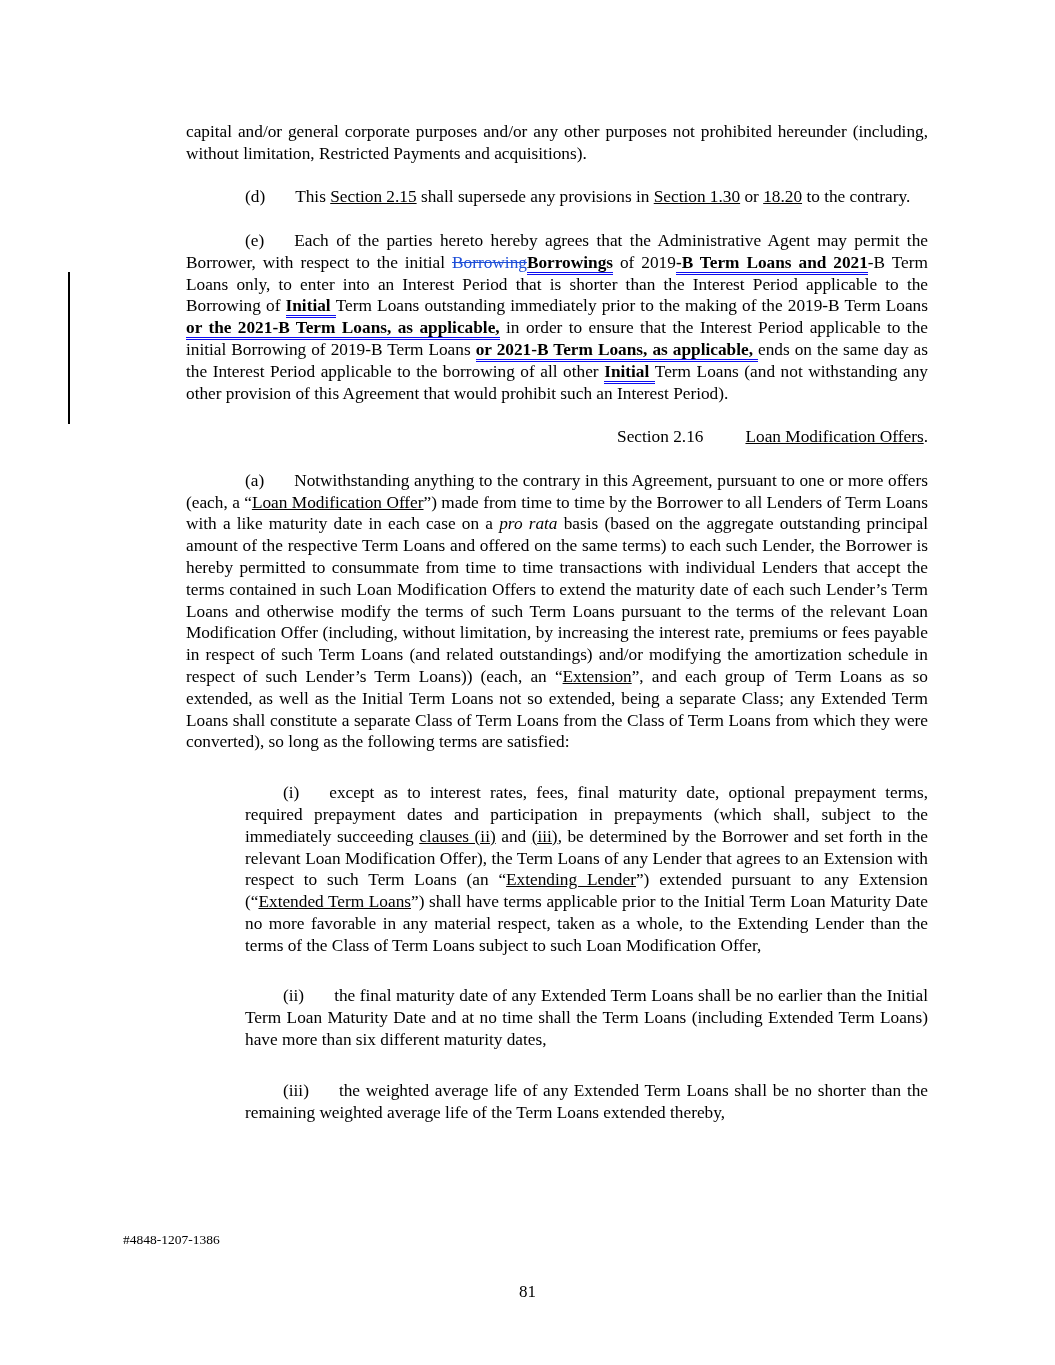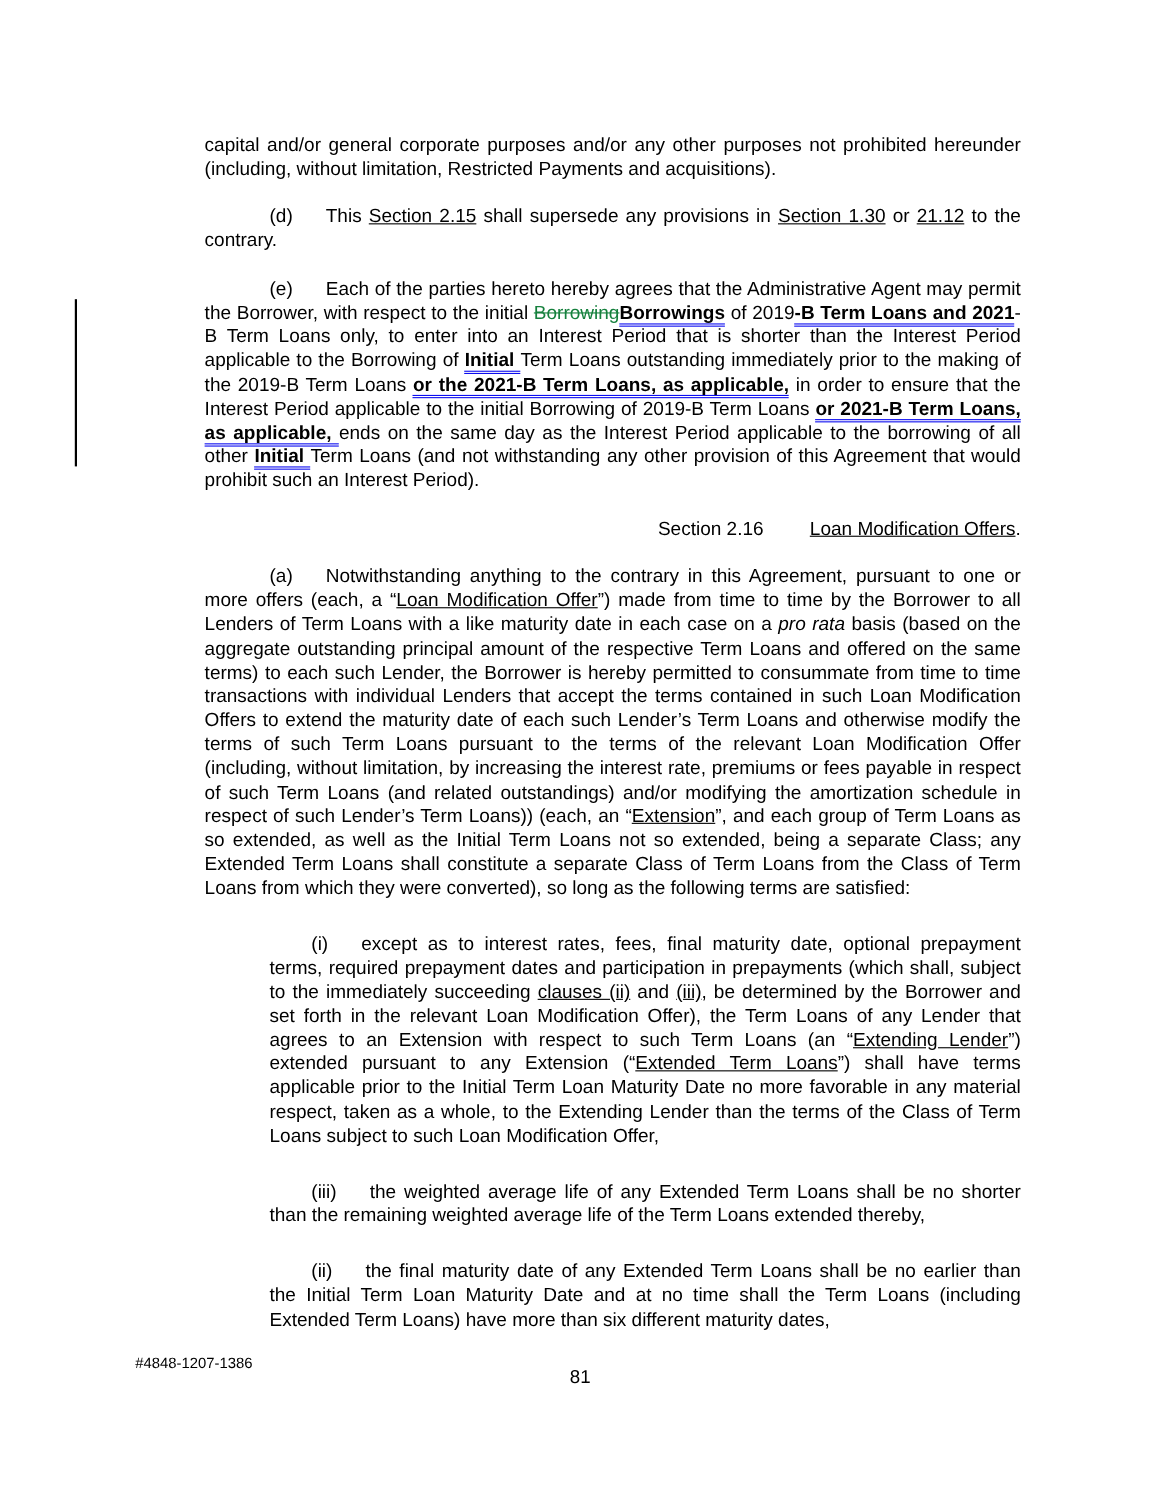--- a/index.html
+++ b/index.html
@@ -6,21 +6,21 @@
   html, body {
     margin: 0;
     padding: 0;
     background: #ffffff;
   }
   .page {
     position: relative;
     width: 1055px;
     height: 1365px;
     background: #ffffff;
-    font-family: Liberation Sans, sans-serif;
+    font-family: Liberation Serif, serif;
     font-size: 17.3px;
     line-height: 21.8px;
     color: #000000;
     overflow: hidden;
   }
   .content {
     position: absolute;
     left: 186px;
     top: 121px;
     width: 742px;
@@ -38,21 +38,21 @@
   .para.item {
     margin-left: 59px;
     text-indent: 38px;
     margin-top: 29px;
   }
   .tab { display: inline-block; width: 30px; }
   .heading .tab { width: 42px; }
   .u { text-decoration: underline; }
   .i { font-style: italic; }
   .del {
-    color: #15803d;
+    color: #1d4ed8;
     text-decoration: line-through;
   }
   .ins {
     color: #000000;
     font-weight: bold;
     border-bottom: 3px double #0d0df0;
   }
   .change-bar {
     position: absolute;
     left: 68px;
@@ -64,37 +64,37 @@
   .footer-docnum {
     position: absolute;
     left: 123px;
     top: 1232px;
     font-size: 13.5px;
     line-height: 15px;
   }
   .footer-page {
     position: absolute;
     left: 0;
-    top: 1242px;
+    top: 1282px;
     width: 1055px;
     text-align: center;
     font-size: 17px;
     line-height: 20px;
   }
 </style>
 </head>
 <body>
 
 <div class="page">
   <div class="change-bar"></div>
   <div class="content">
       <p class="para"><span>capital and/or general corporate purposes and/or any other purposes not prohibited hereunder (including, without limitation, Restricted Payments and acquisitions).</span></p>
-      <p class="para indent"><span>(d)</span><span class="tab"></span><span>This </span><span class="u">Section 2.15</span><span> shall supersede any provisions in </span><span class="u">Section 1.30</span><span> or </span><span class="u">21.12</span><span> to the contrary.</span></p>
+      <p class="para indent"><span>(d)</span><span class="tab"></span><span>This </span><span class="u">Section 2.15</span><span> shall supersede any provisions in </span><span class="u">Section 1.30</span><span> or </span><span class="u">18.20</span><span> to the contrary.</span></p>
       <p class="para indent"><span>(e)</span><span class="tab"></span><span>Each of the parties hereto hereby agrees that the Administrative Agent may permit the Borrower, with respect to the initial </span><span class="del">Borrowing</span><span class="ins">Borrowings</span><span> of 2019</span><span class="ins">-B Term Loans and 2021</span><span>-B Term Loans only, to enter into an Interest Period that is shorter than the Interest Period applicable to the Borrowing of </span><span class="ins">Initial </span><span>Term Loans outstanding immediately prior to the making of the 2019-B Term Loans </span><span class="ins">or the 2021-B Term Loans, as applicable,</span><span> in order to ensure that the Interest Period applicable to the initial Borrowing of 2019-B Term Loans </span><span class="ins">or 2021-B Term Loans, as applicable, </span><span>ends on the same day as the Interest Period applicable to the borrowing of all other </span><span class="ins">Initial </span><span>Term Loans (and not withstanding any other provision of this Agreement that would prohibit such an Interest Period).</span></p>
       <p class="para heading"><span>Section 2.16</span><span class="tab"></span><span class="u">Loan Modification Offers</span><span>.</span></p>
       <p class="para indent"><span>(a)</span><span class="tab"></span><span>Notwithstanding anything to the contrary in this Agreement, pursuant to one or more offers (each, a “</span><span class="u">Loan Modification Offer</span><span>”) made from time to time by the Borrower to all Lenders of Term Loans with a like maturity date in each case on a </span><span class="i">pro rata</span><span> basis (based on the aggregate outstanding principal amount of the respective Term Loans and offered on the same terms) to each such Lender, the Borrower is hereby permitted to consummate from time to time transactions with individual Lenders that accept the terms contained in such Loan Modification Offers to extend the maturity date of each such Lender’s Term Loans and otherwise modify the terms of such Term Loans pursuant to the terms of the relevant Loan Modification Offer (including, without limitation, by increasing the interest rate, premiums or fees payable in respect of such Term Loans (and related outstandings) and/or modifying the amortization schedule in respect of such Lender’s Term Loans)) (each, an “</span><span class="u">Extension</span><span>”, and each group of Term Loans as so extended, as well as the Initial Term Loans not so extended, being a separate Class; any Extended Term Loans shall constitute a separate Class of Term Loans from the Class of Term Loans from which they were converted), so long as the following terms are satisfied:</span></p>
       <p class="para item"><span>(i)</span><span class="tab"></span><span>except as to interest rates, fees, final maturity date, optional prepayment terms, required prepayment dates and participation in prepayments (which shall, subject to the immediately succeeding </span><span class="u">clauses (ii)</span><span> and </span><span class="u">(iii)</span><span>, be determined by the Borrower and set forth in the relevant Loan Modification Offer), the Term Loans of any Lender that agrees to an Extension with respect to such Term Loans (an “</span><span class="u">Extending Lender</span><span>”) extended pursuant to any Extension (“</span><span class="u">Extended Term Loans</span><span>”) shall have terms applicable prior to the Initial Term Loan Maturity Date no more favorable in any material respect, taken as a whole, to the Extending Lender than the terms of the Class of Term Loans subject to such Loan Modification Offer,</span></p>
+      <p class="para item"><span>(ii)</span><span class="tab"></span><span>the final maturity date of any Extended Term Loans shall be no earlier than the Initial Term Loan Maturity Date and at no time shall the Term Loans (including Extended Term Loans) have more than six different maturity dates,</span></p>
       <p class="para item"><span>(iii)</span><span class="tab"></span><span>the weighted average life of any Extended Term Loans shall be no shorter than the remaining weighted average life of the Term Loans extended thereby,</span></p>
-      <p class="para item"><span>(ii)</span><span class="tab"></span><span>the final maturity date of any Extended Term Loans shall be no earlier than the Initial Term Loan Maturity Date and at no time shall the Term Loans (including Extended Term Loans) have more than six different maturity dates,</span></p>
     </div>
   <div class="footer-docnum">#4848-1207-1386</div>
   <div class="footer-page">81</div>
 </div>
 
 </body></html>

